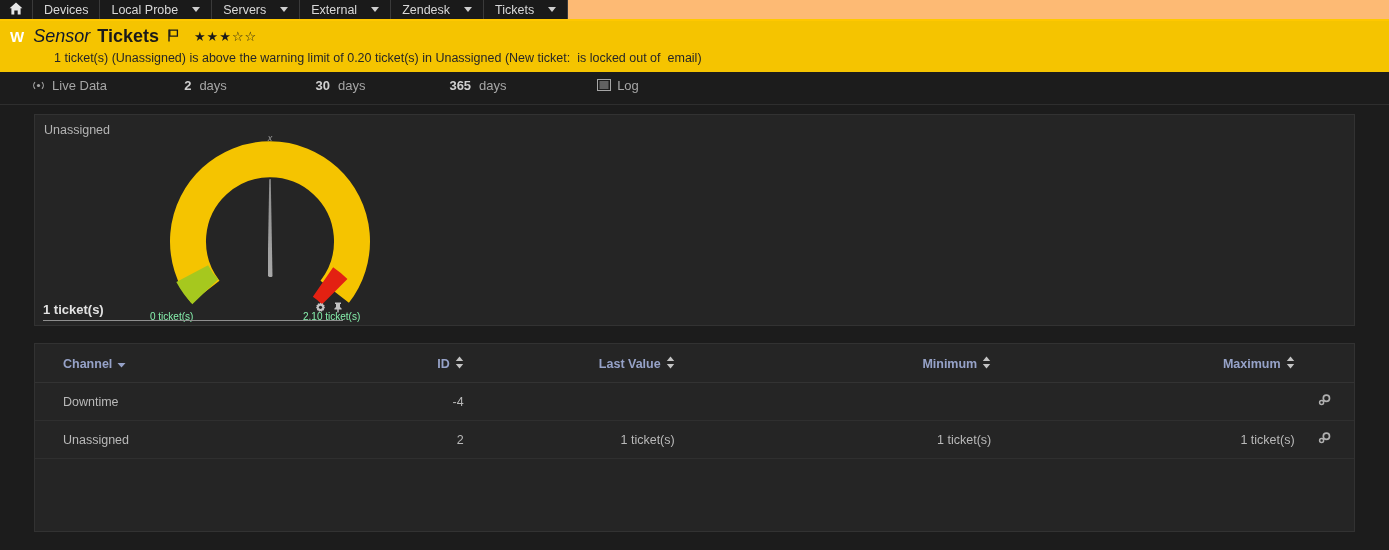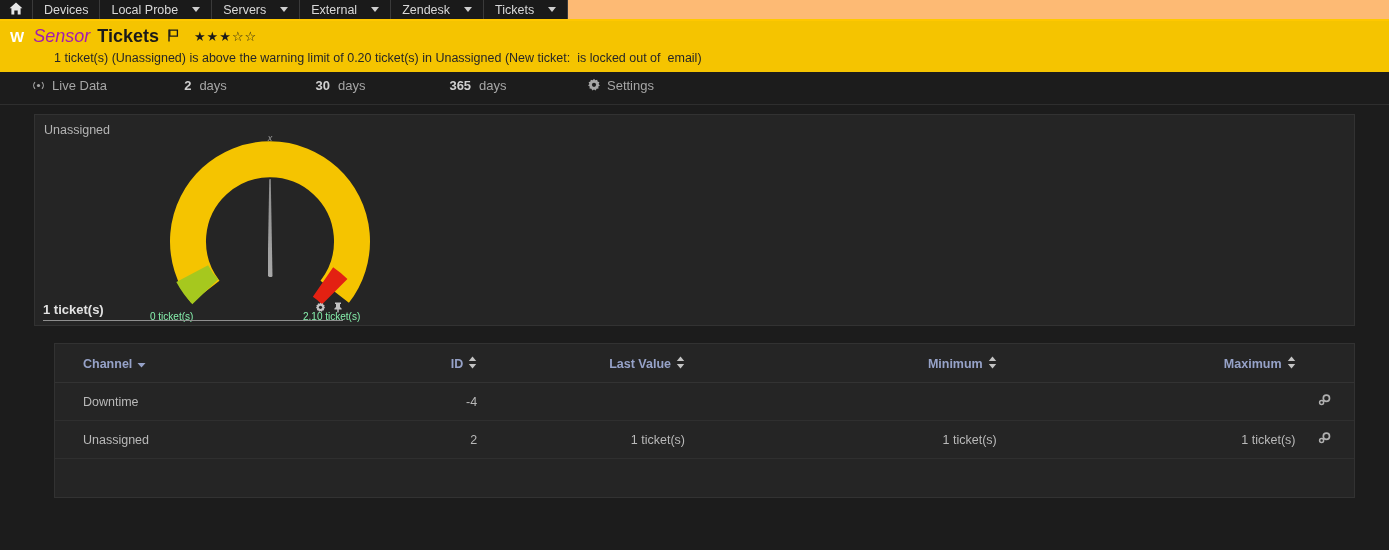--- a/index.html
+++ b/index.html
@@ -56,21 +56,21 @@
     font-size: 19px;
   }
   .w-badge {
     color: #ffffff;
     font-weight: bold;
     font-size: 15px;
     letter-spacing: 0;
     line-height: 1;
     padding-right: 2px;
   }
-  .sensor-word { font-style: italic; font-weight: normal; color: #a21caf; font-size: 18px; }
+  .sensor-word { font-style: italic; font-weight: normal; color: #0f172a; font-size: 18px; }
   .sensor-name { font-weight: bold; color: #1a1a1a; font-size: 18px; }
   .flag-icon { margin-left: 2px; display: block; }
   .stars { display: flex; gap: 1px; margin-left: 8px; font-size: 13px; line-height: 1; color: #1a1a1a; letter-spacing: 0px;}
   .banner-msg {
     position: absolute;
     left: 54px; top: 30px;
     font-size: 12.5px;
     color: #262626;
     white-space: nowrap;
   }
@@ -168,21 +168,21 @@
     padding-bottom: 3px;
   }
   .gauge-value {
     color: #e2e2e2;
     font-size: 13px;
     font-weight: bold;
   }
   .gauge-icons { display: flex; gap: 7px; align-items: center; }
 
   
-  .table-panel { margin-top: 17px; height: 155px; margin-left: 20px; }
+  .table-panel { margin-top: 17px; height: 189px; }
   table { width: 100%; border-collapse: collapse; table-layout: fixed; }
   thead th {
     color: #96a2c8;
     font-size: 12.5px;
     font-weight: bold;
     text-align: right;
     padding: 12px 0 10px 0;
     border-bottom: 1px solid #333333;
   }
   thead th.col-channel { text-align: left; padding-left: 28px; }
@@ -284,28 +284,28 @@
     <span>days</span>
   </div>
   <div class="tab" style="width:135px">
     <span class="num">30</span>
     <span>days</span>
   </div>
   <div class="tab" style="width:140px">
     <span class="num">365</span>
     <span>days</span>
   </div>
-  <div class="tab" style="width:145px">
+  <div class="tab" style="width:140px">
     <span class="ico">
-      <svg width="14" height="14" viewBox="0 0 14 14">
-          <path d="M7 0.8 L8.3 2.2 L10.2 1.7 L10.6 3.6 L12.4 4.3 L11.6 6 L12.9 7.4 L11.3 8.6 L11.5 10.5 L9.6 10.7 L8.7 12.4 L7 11.6 L5.3 12.4 L4.4 10.7 L2.5 10.5 L2.7 8.6 L1.1 7.4 L2.4 6 L1.6 4.3 L3.4 3.6 L3.8 1.7 L5.7 2.2 Z" fill="#a6a6a6"></path>
-          <circle cx="7" cy="6.8" r="2.1" fill="#1c1c1c"></circle>
+      <svg width="14" height="12" viewBox="0 0 14 12">
+          <rect x="0.5" y="0.5" width="13" height="11" fill="none" stroke="#a6a6a6" stroke-width="1"></rect>
+          <path d="M2.5 3 H11.5 M2.5 5 H11.5 M2.5 7 H11.5 M2.5 9 H11.5" stroke="#a6a6a6" stroke-width="1"></path>
         </svg>
     </span>
-    <span>Settings</span>
+    <span>Log</span>
   </div>
 </div>
 
 <div class="content">
 
   <div class="panel gauge-panel">
     <div class="panel-label">Unassigned</div>
 
     <div class="gauge-wrap">
       <div class="gauge-x">x</div>

